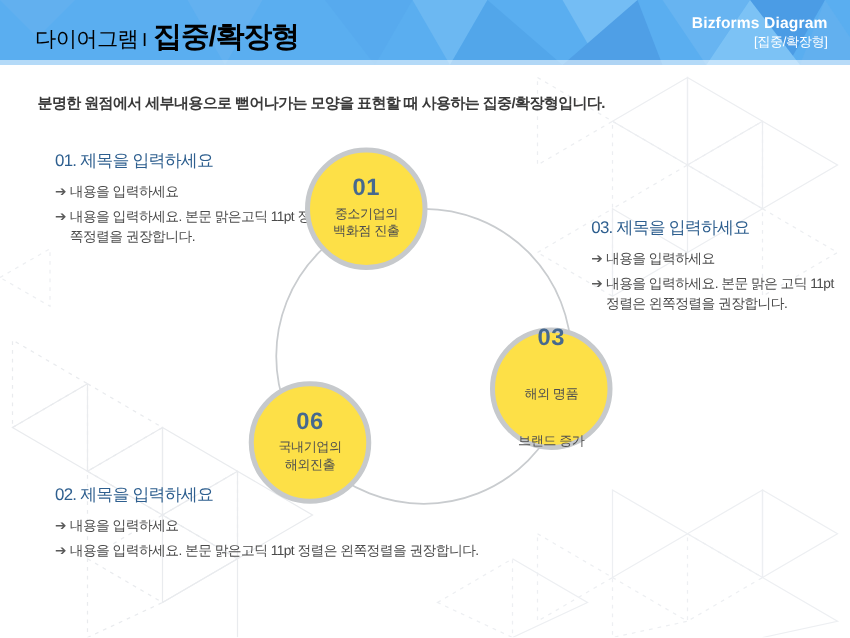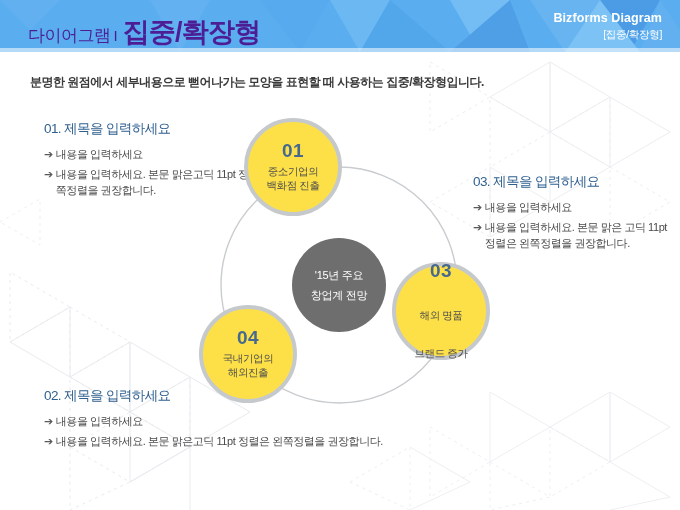--- a/index.html
+++ b/index.html
@@ -46,36 +46,36 @@
     position: absolute;
     left: 0; top: 0;
     width: 680px; height: 52px;
   }
   .header-title {
     position: absolute;
     left: 28px;
     top: 14px;
     display: flex;
     align-items: baseline;
-    color: #4c1d95;
+    color: #000000;
     white-space: nowrap;
     z-index: 3;
   }
   .header-title .pre {
     font-size: 17px;
     font-weight: 500;
     letter-spacing: -0.5px;
   }
   .header-title .sep {
     font-size: 15px;
     font-weight: 500;
     margin: 0 5px 0 3px;
   }
   .header-title .main {
-    font-size: 27px;
+    font-size: 23px;
     font-weight: bold;
     letter-spacing: -0.8px;
   }
   .header-right {
     position: absolute;
     right: 18px;
     top: 10px;
     text-align: right;
     color: #ffffff;
     z-index: 3;
@@ -307,31 +307,27 @@
       <circle cx="169" cy="175" r="118" fill="none" stroke="#c9cccf" stroke-width="1.4"></circle>
     </svg>
 
     <div class="node ring" id="node-01">
       <div class="n-num">01</div>
       <div class="n-line">중소기업의</div>
       <div class="n-line">백화점 진출</div>
     </div>
 
     <div class="node ring" id="node-02">
-      <div class="n-num">04</div>
+      <div class="n-num">06</div>
       <div class="n-line">국내기업의</div>
       <div class="n-line">해외진출</div>
     </div>
 
     <div class="node ring" id="node-03">
       <div class="n-num">03</div>
       <div class="n-line">해외 명품</div>
       <div class="n-line">브랜드 증가</div>
     </div>
 
-    <div class="node" id="node-center">
-      <div class="c-line">'15년 주요</div>
-      <div class="c-line">창업계 전망</div>
-    </div>
 
   </div>
 
 </div>
 
 </body></html>

